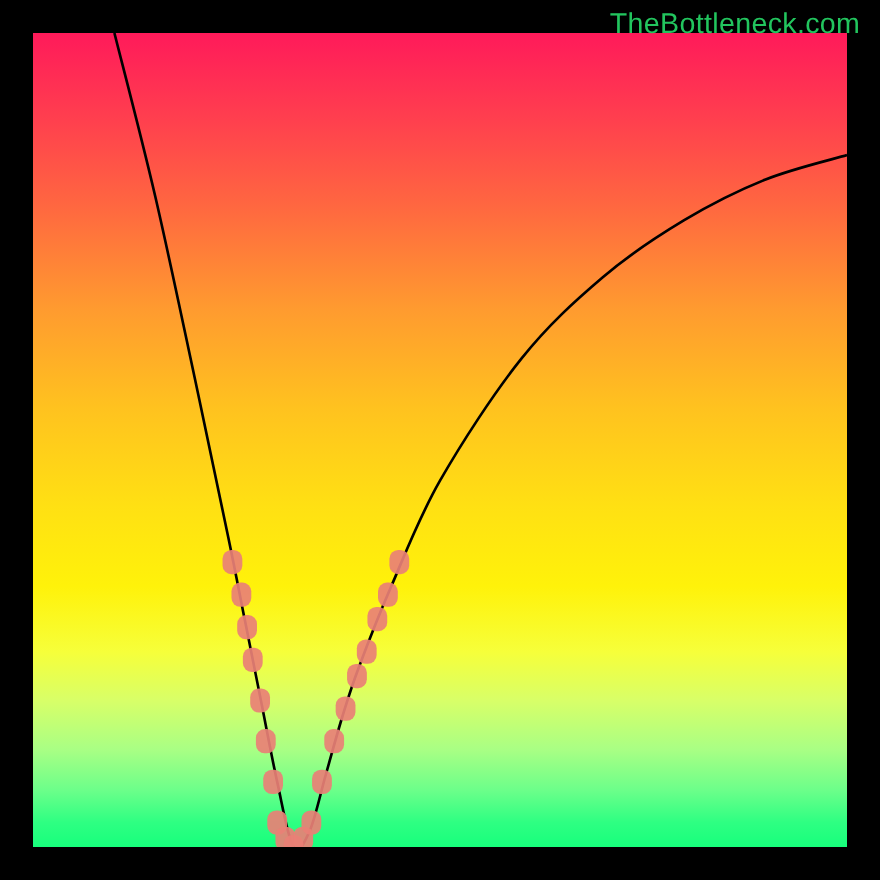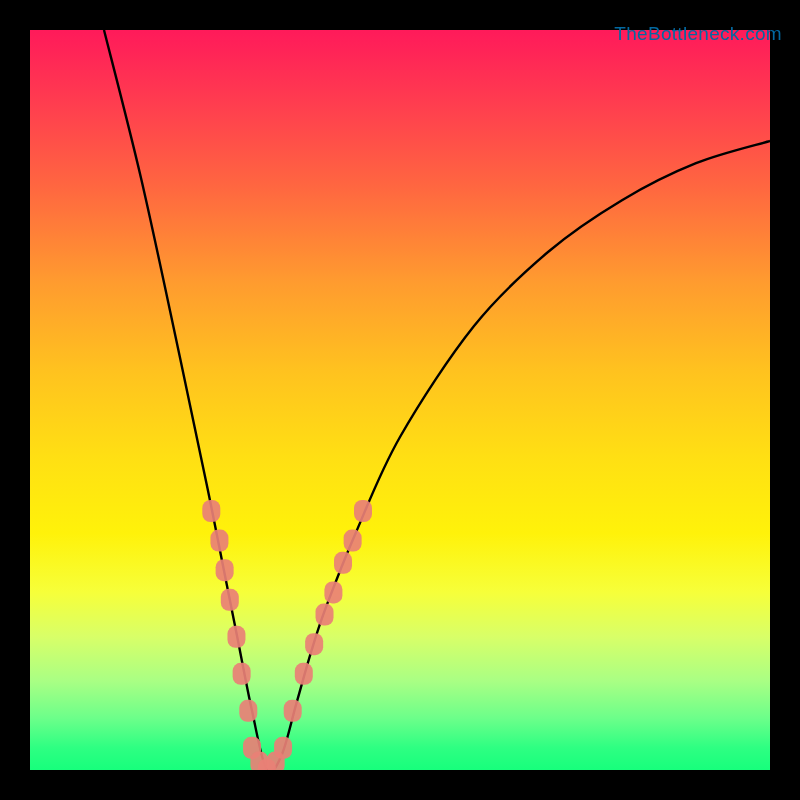--- a/index.html
+++ b/index.html
@@ -35,24 +35,24 @@
       #f6ff3a 76%,
       #d8ff68 82%,
       #a9ff84 88%,
       #6cff8a 93%,
       #2eff82 97%,
       #17ff7c 100%
     );
   }
   .watermark {
     position: absolute;
-    top: 23px;
+    top: 6px;
     right: 18px;
-    color: #0369a1;
-    font-size: 19px;
+    color: #22c55e;
+    font-size: 26px;
     letter-spacing: 0.3px;
     user-select: none;
   }
   svg {
     position: absolute;
     left: 0;
     top: 0;
   }
 </style>
 </head>

